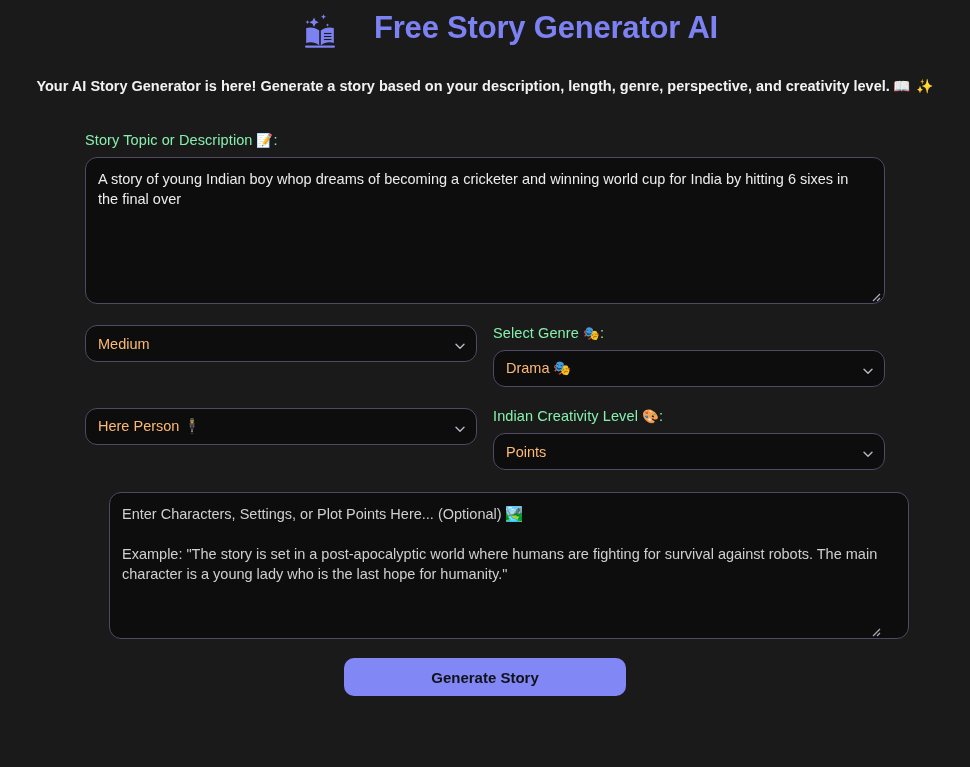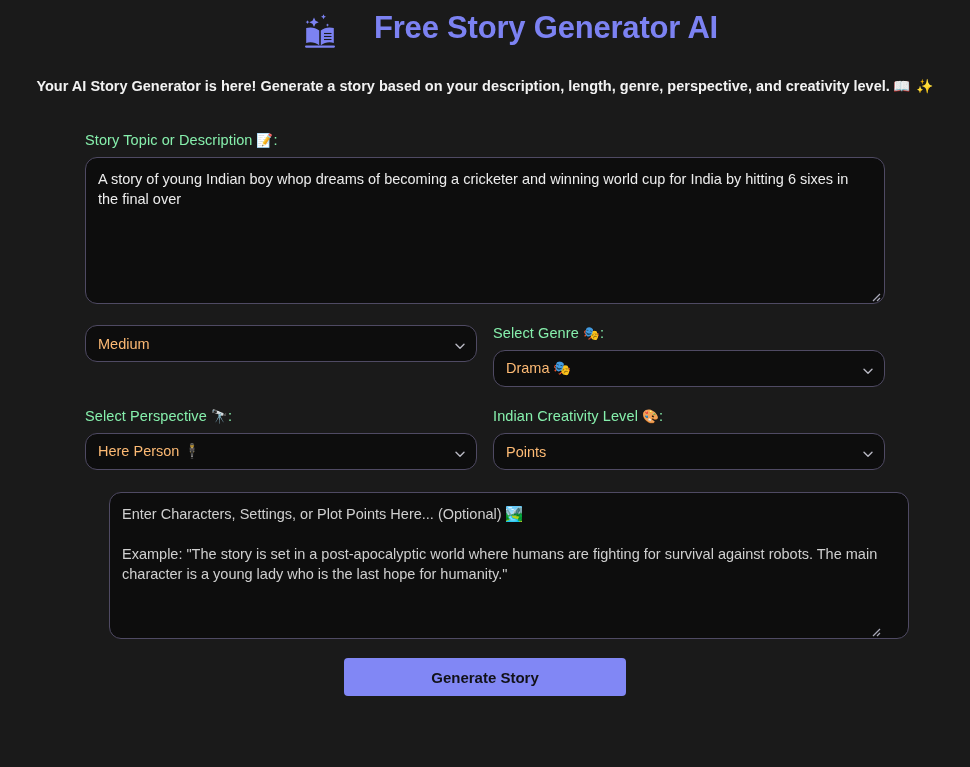--- a/index.html
+++ b/index.html
@@ -139,21 +139,21 @@
     margin-top: 19px;
     display: flex;
     justify-content: center;
   }
   .generate-btn {
     width: 282px;
     height: 38px;
     background: #8187f5;
     color: #111118;
     border: none;
-    border-radius: 4px;
+    border-radius: 10px;
     font-family: "Liberation Sans", sans-serif;
     font-size: 15px;
     font-weight: bold;
     cursor: pointer;
   }
   .emj { font-family: "DejaVu Sans", sans-serif; }
 </style>
 </head>
 <body>
 
@@ -231,24 +231,20 @@
             <svg width="12" height="12" viewBox="0 0 12 12" aria-hidden="true">
               <path d="M2 4.2 L6 8.2 L10 4.2" fill="none" stroke="#b9b9c4" stroke-width="1.4" stroke-linecap="round" stroke-linejoin="round"></path>
             </svg>
           </span>
         </div>
       </div>
     </div>
 
     <div class="row2">
       <div class="col">
-        <label class="field-label">
-          <span>Select Perspective</span>
-          <span class="emj">🔭</span><span>:</span>
-        </label>
         <div class="select-wrap">
           <div class="select-box">
             <span>Here Person 🕴️</span>
           </div>
           <span class="chev">
             <svg width="12" height="12" viewBox="0 0 12 12" aria-hidden="true">
               <path d="M2 4.2 L6 8.2 L10 4.2" fill="none" stroke="#b9b9c4" stroke-width="1.4" stroke-linecap="round" stroke-linejoin="round"></path>
             </svg>
           </span>
         </div>

